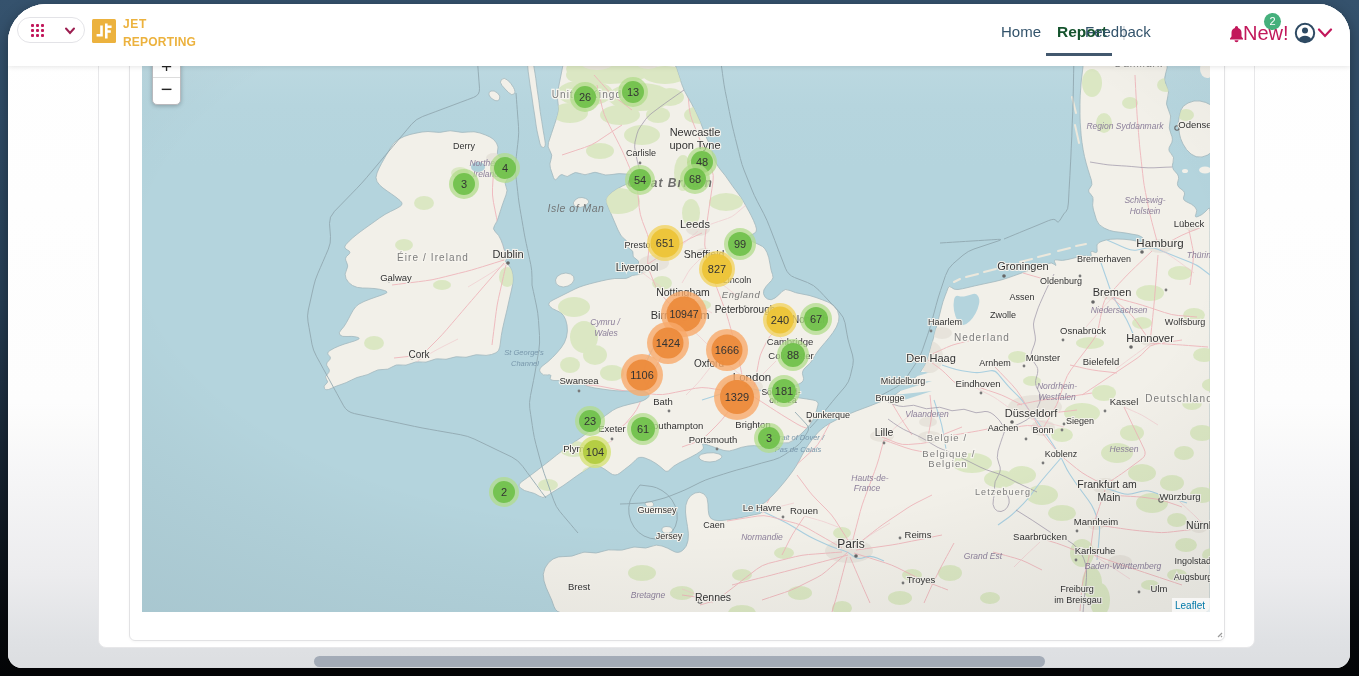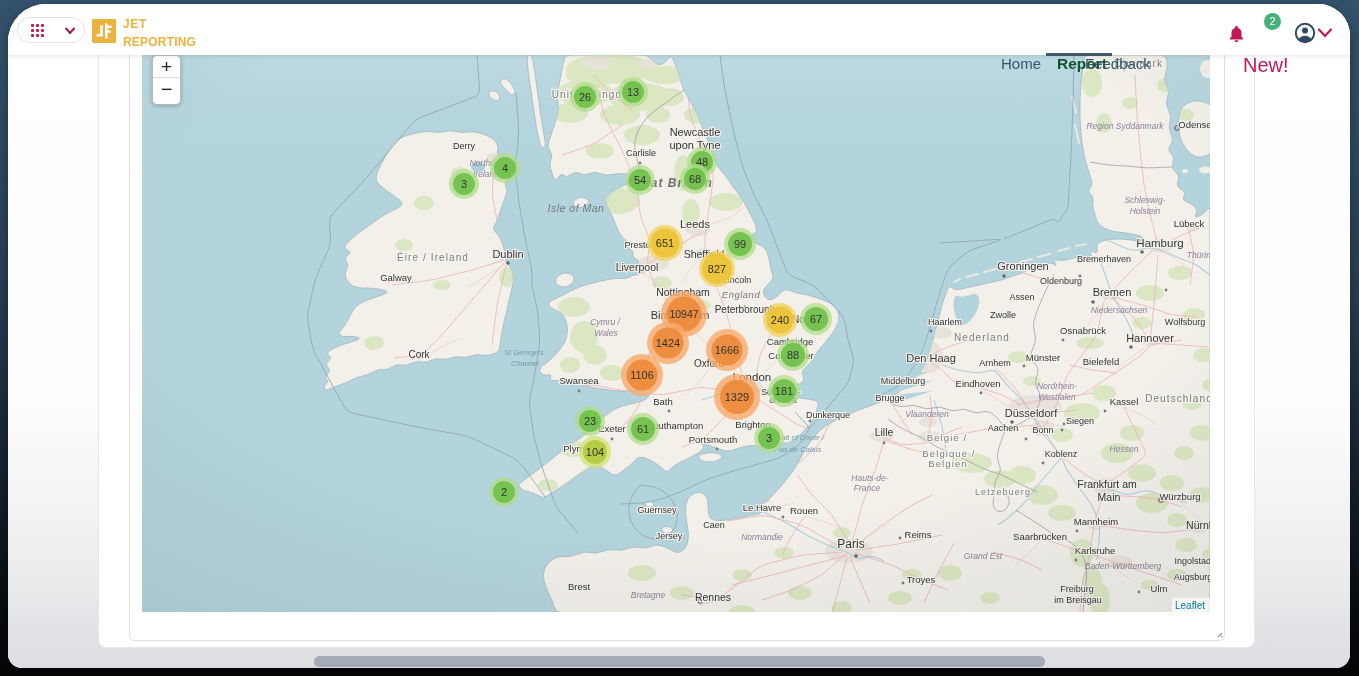--- a/index.html
+++ b/index.html
@@ -7,31 +7,31 @@
  background:linear-gradient(180deg,#35526d 0%,#304c66 18%,#263d53 45%,#16222f 70%,#070a0e 92%,#040507 100%);}
 .window{position:absolute;left:8px;top:4px;width:1342px;height:664px;background:#fff;
  border-radius:38px 32px 14px 14px;overflow:hidden;box-shadow:0 4px 14px rgba(0,0,0,0.35);}
 .pagebg{position:absolute;left:0;top:0;width:100%;height:100%;
  background:linear-gradient(180deg,#ffffff 0%,#fdfdfd 60%,#ececee 86%,#dfe1e4 96%,#dcdee1 100%);}
 .panel{position:absolute;left:90px;top:26px;width:1157px;height:618px;background:#fff;
  border:1px solid #e7e7e9;border-radius:8px;}
 .card{position:absolute;left:121px;top:30px;width:1096px;height:607px;background:#fff;
  border:1px solid #e2e2e4;border-radius:6px;box-shadow:0 1px 3px rgba(0,0,0,0.04);}
 .map{position:absolute;left:134px;top:51px;width:1068px;height:557px;overflow:hidden;}
-.navbar{position:absolute;left:0;top:0;width:100%;height:51px;background:#fff;z-index:30;
+.navbar{position:absolute;left:0;top:0;width:100%;height:62px;background:#fff;z-index:30;
  box-shadow:0 1px 5px rgba(0,0,0,0.10);}
 .pill{position:absolute;left:9px;top:13px;width:68px;height:26px;border:1px solid #e3e3e7;border-radius:13px;background:#fff;}
 .grid{position:absolute;left:13px;top:6px;width:14px;height:14px;}
 .grid i{position:absolute;width:3px;height:3px;background:#c2185b;border-radius:1px;}
 .pillchev{position:absolute;left:46px;top:9px;width:12px;height:8px;}
 .logo{position:absolute;left:84px;top:15px;width:24px;height:24px;}
 .logotxt{position:absolute;left:115px;top:14px;color:#ecb23e;font-weight:bold;line-height:1;}
 .logotxt .l1{font-size:12px;letter-spacing:0.6px;}
 .logotxt .l2{font-size:12px;letter-spacing:0.2px;margin-top:6px;}
-.navitem{position:absolute;top:19px;font-size:15px;color:#33536b;margin-top:32px;}
+.navitem{position:absolute;top:19px;font-size:15px;color:#33536b;}
 .underline{position:absolute;left:1038px;top:49px;width:66px;height:3px;background:#42586e;}
 .zoomctl{position:absolute;left:144px;top:51px;width:29px;height:50px;background:#fff;
  border:1px solid #b9b9bd;border-radius:5px;z-index:20;box-shadow:0 1px 4px rgba(0,0,0,0.25);}
 .zoomctl .plus{position:absolute;left:0;top:0;width:100%;height:22px;border-bottom:1px solid #ddd;
  font-size:19px;color:#242424;text-align:center;line-height:21px;}
 .zoomctl .minus{position:absolute;left:0;top:22px;width:100%;height:27px;font-size:20px;color:#242424;text-align:center;line-height:22px;}
 .hscroll{position:absolute;left:306px;top:652px;width:731px;height:11px;background:#a3abb7;border-radius:6px;}
 .resize{position:absolute;left:1205px;top:624px;width:10px;height:10px;}
 </style></head>
 <body>

